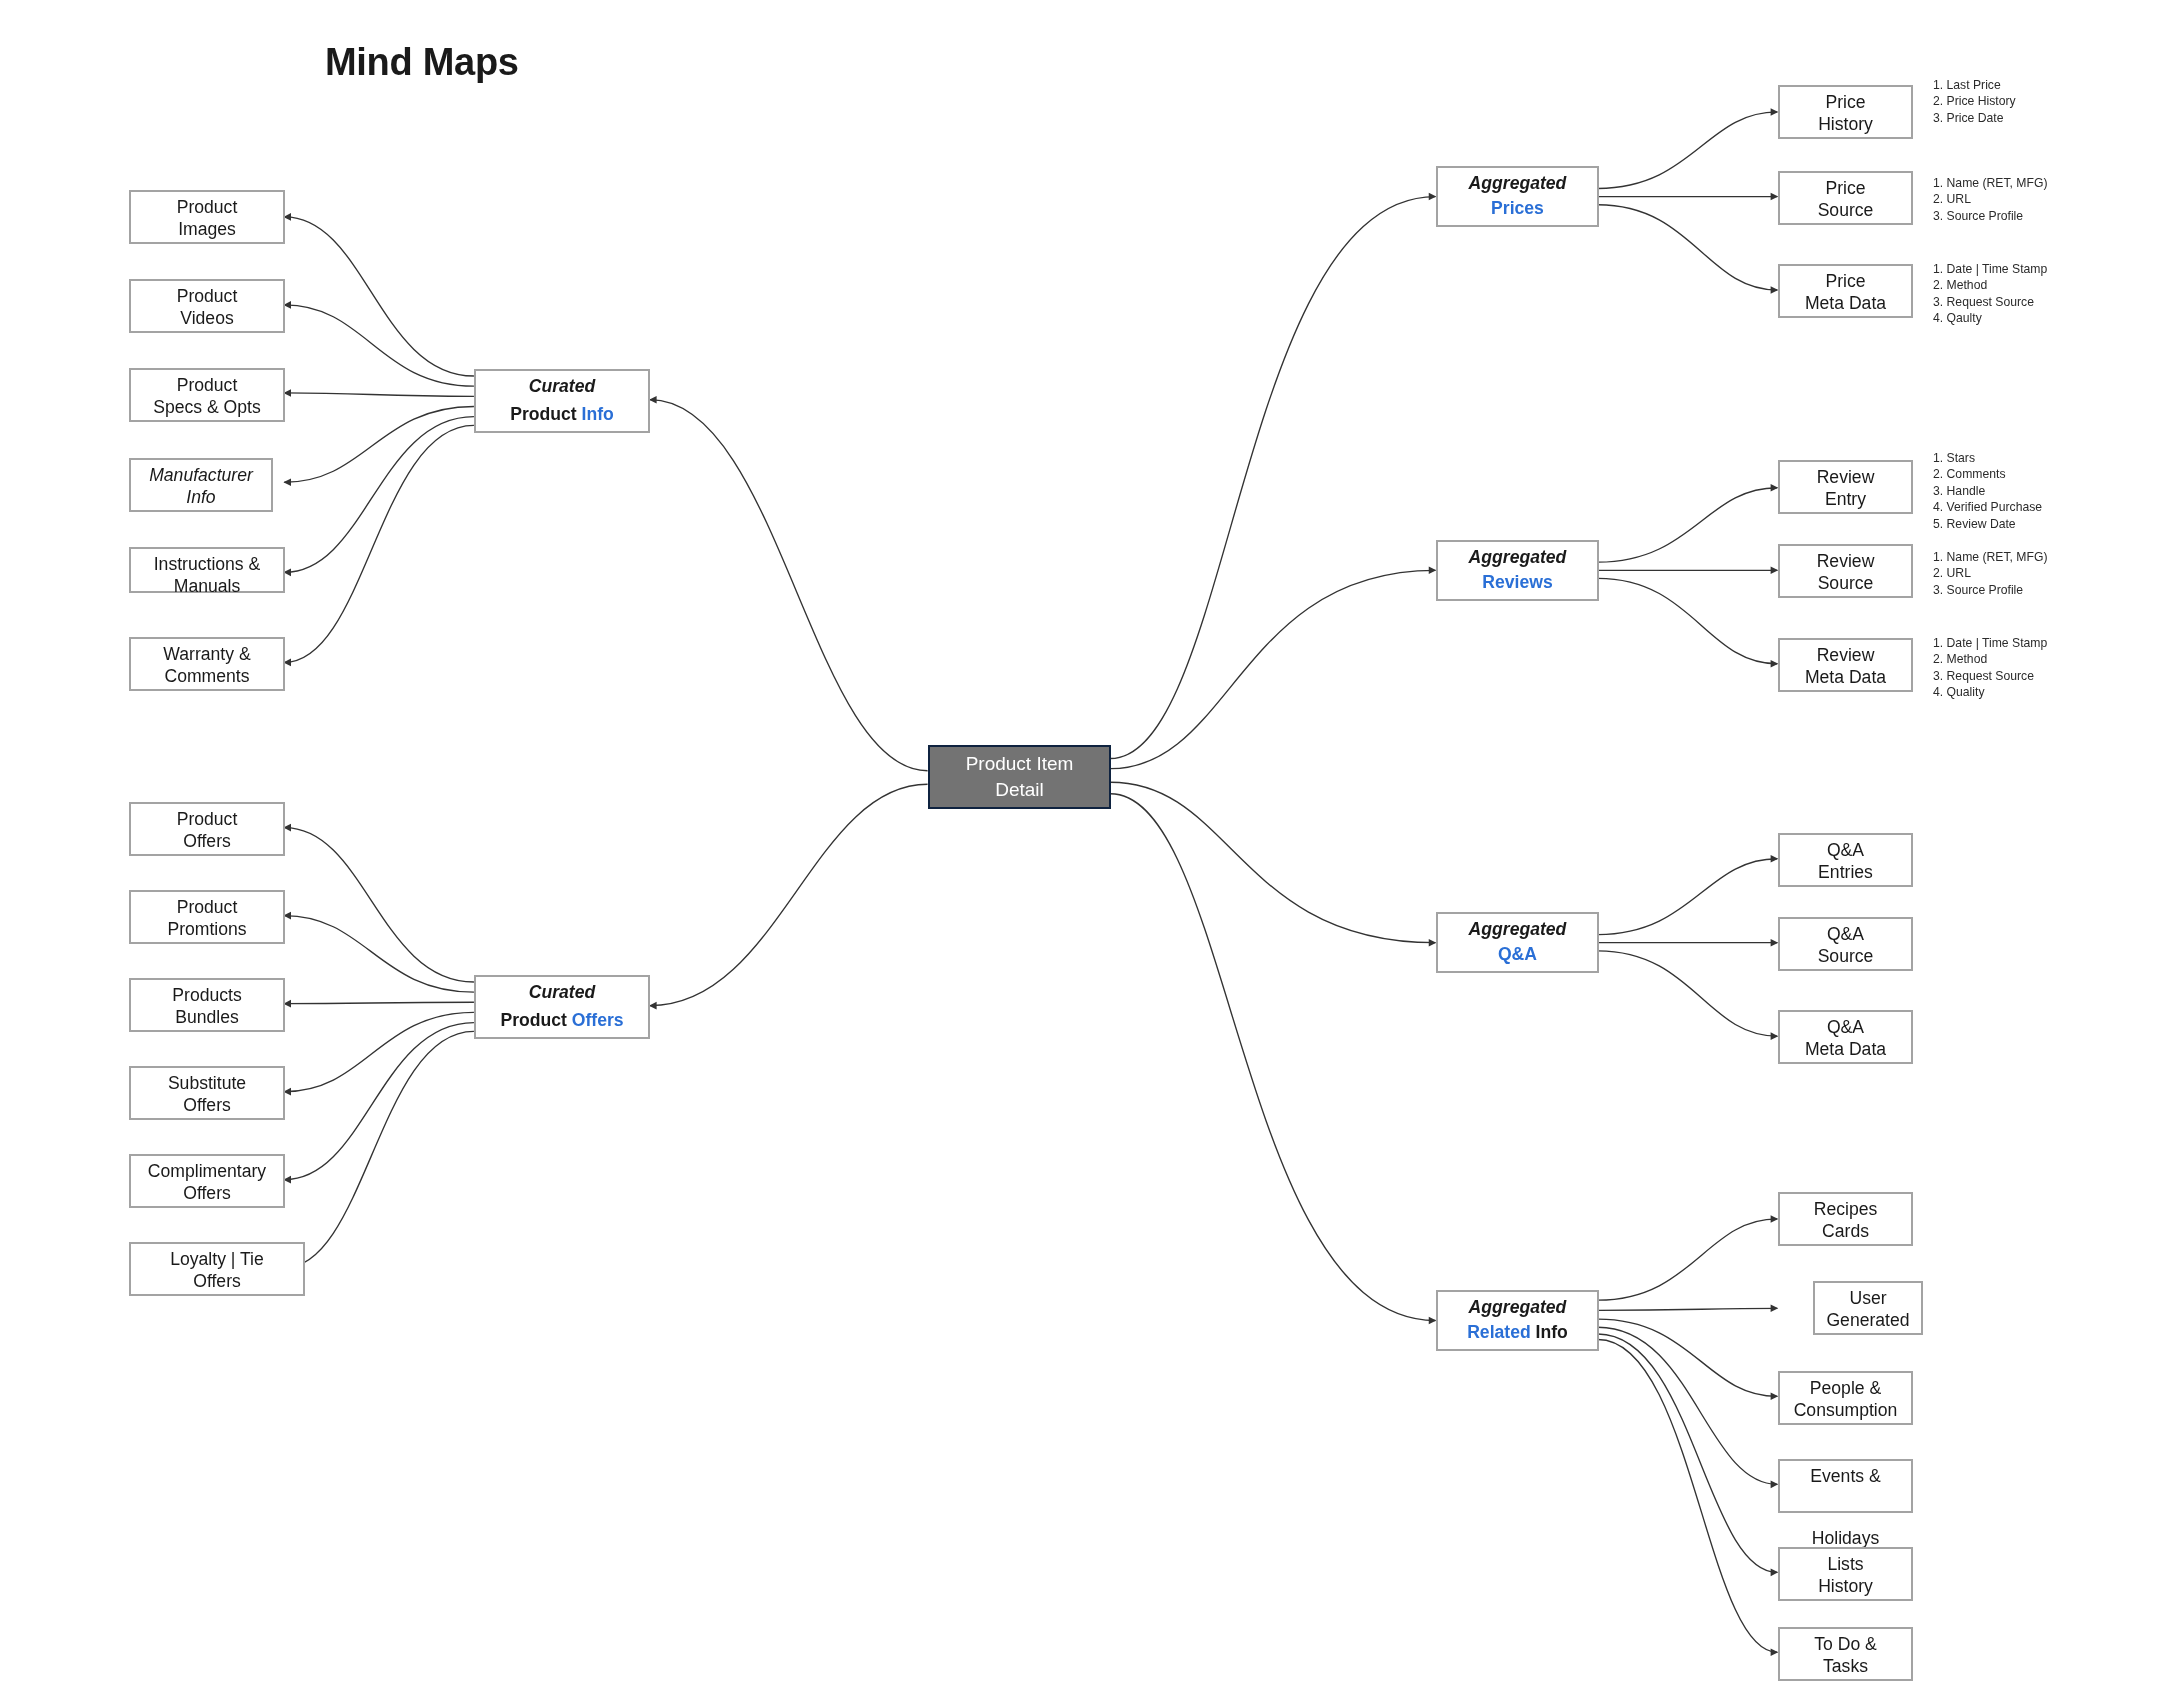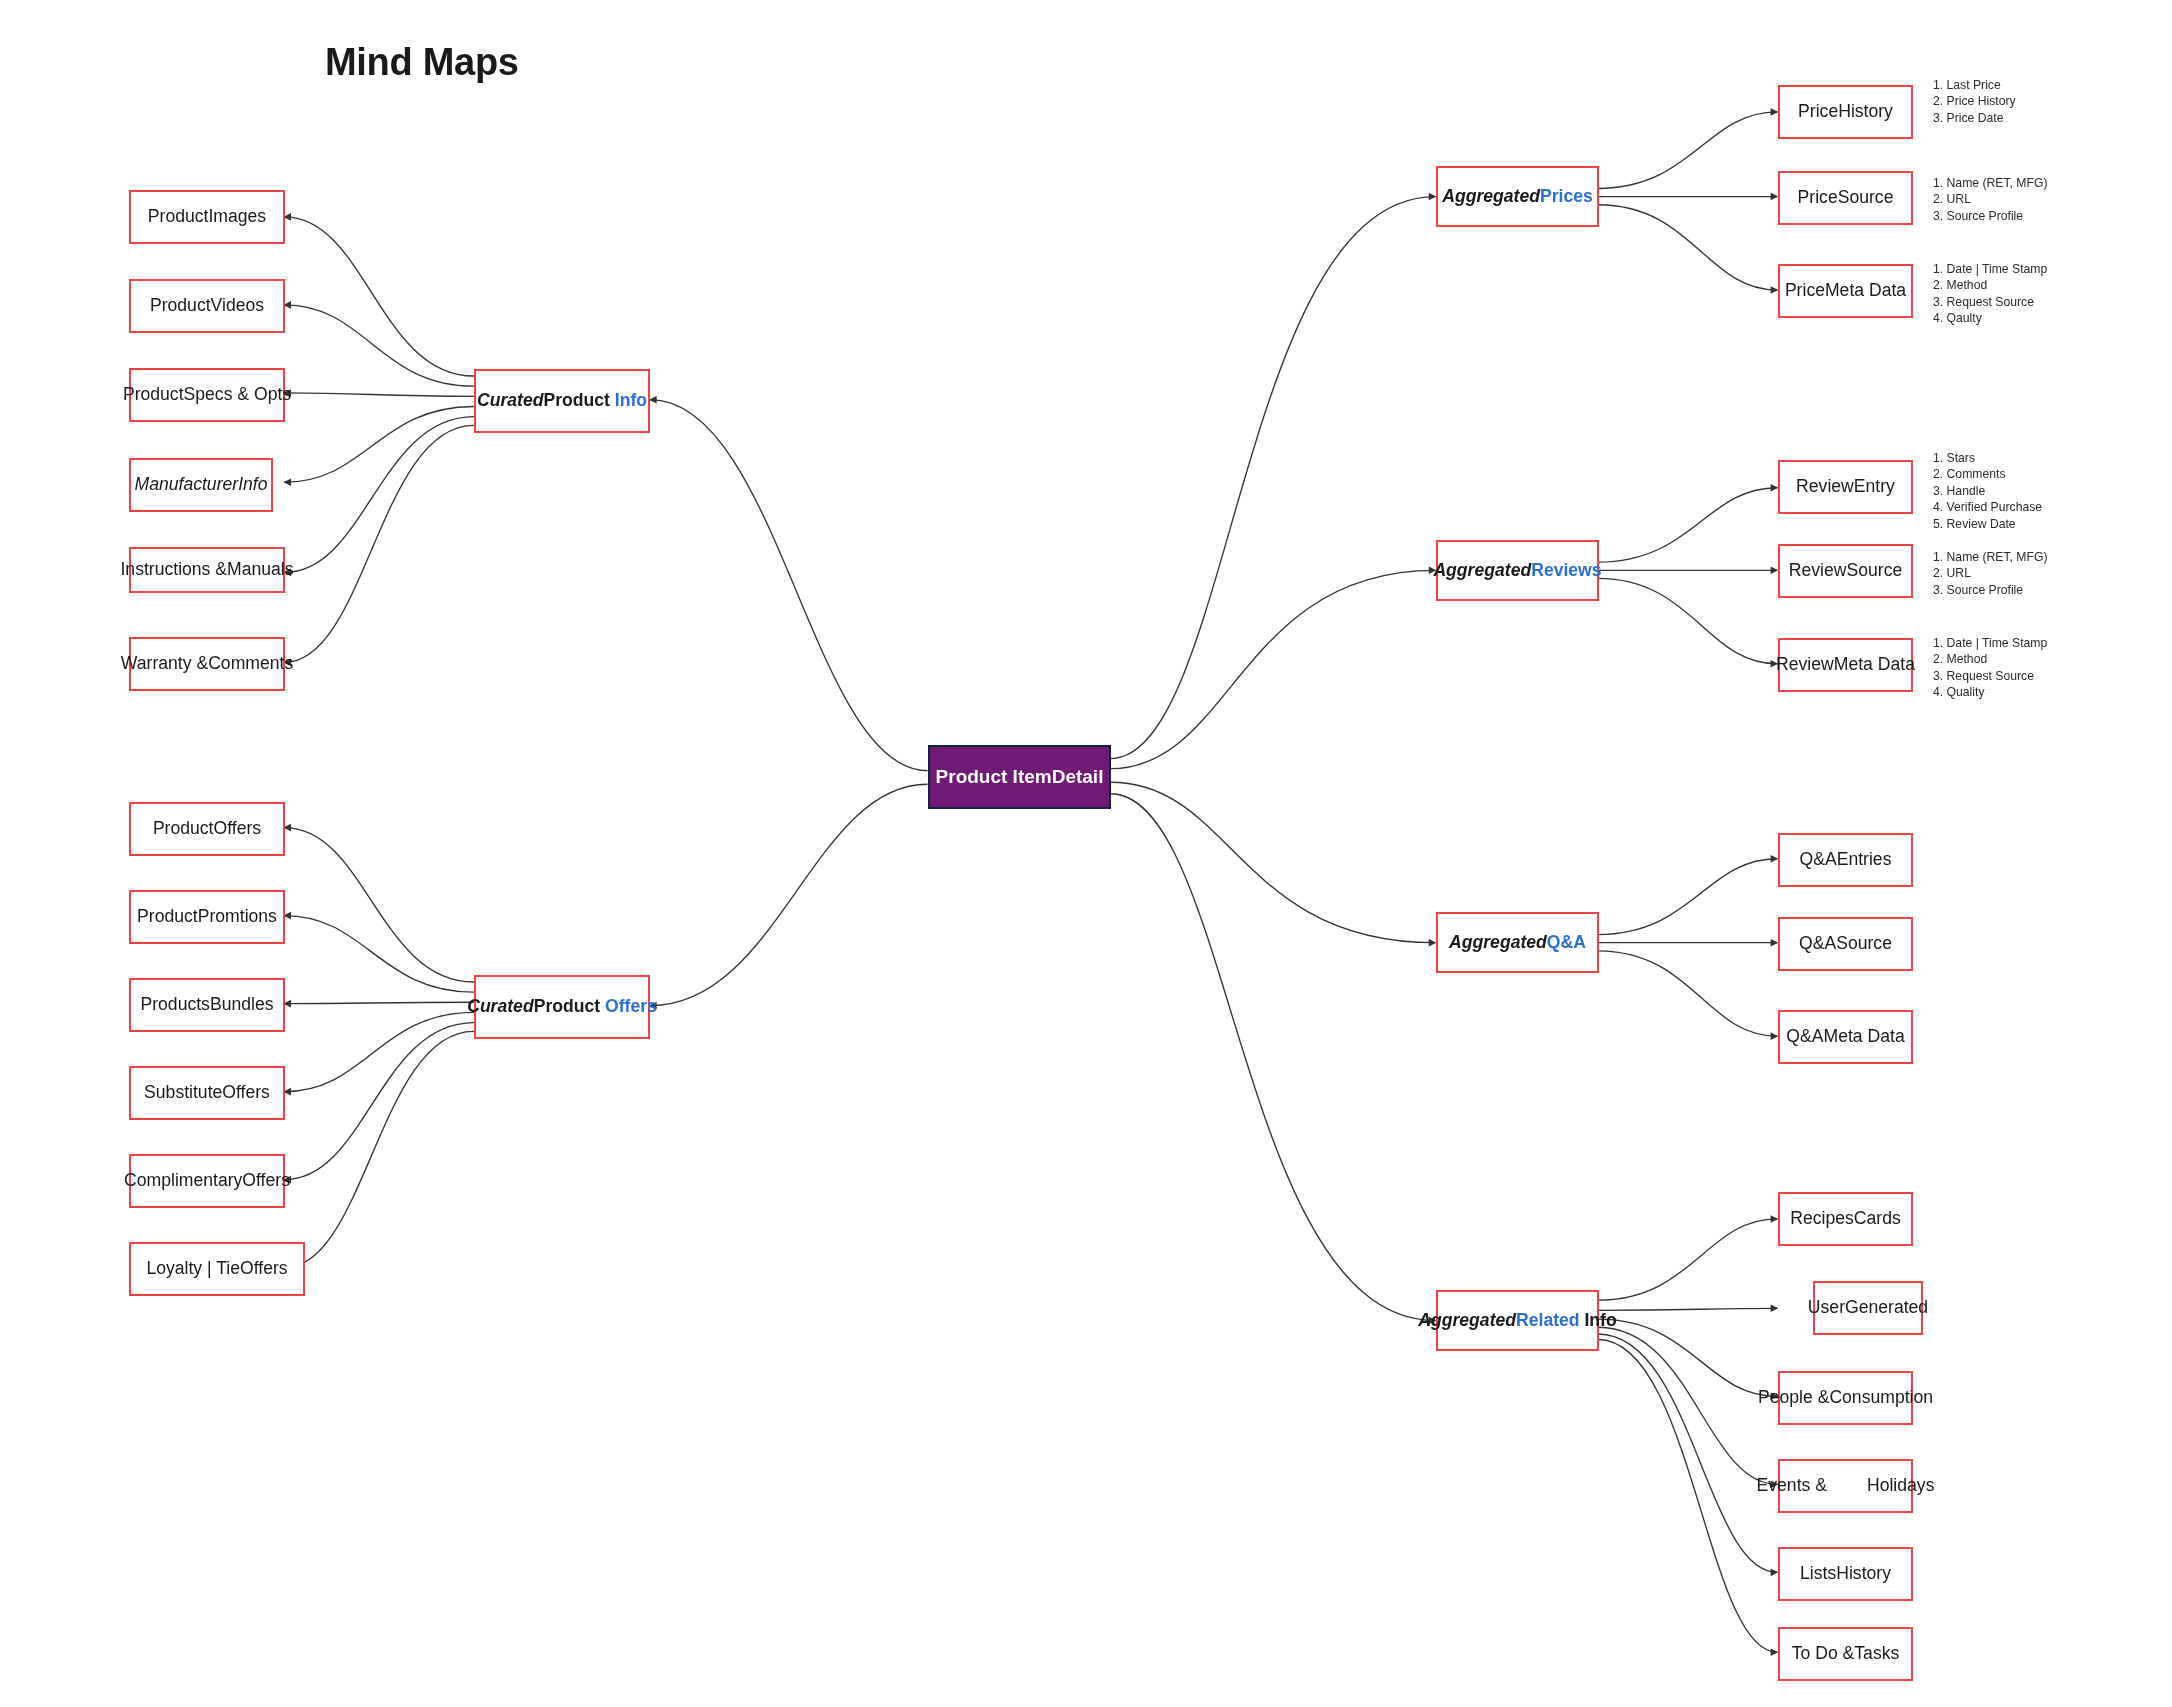--- a/index.html
+++ b/index.html
@@ -24,37 +24,38 @@
   }
   svg.wires {
     position: absolute;
     left: 0; top: 0;
     width: 2172px;
     height: 1708px;
     pointer-events: none;
   }
   .node {
     position: absolute;
-    border: 2px solid #ef4444;
+    border: 2px solid #a3a3a3;
     background: #fff;
     display: flex;
+    flex-direction: column;
     align-items: center;
-    justify-content: center;
+    justify-content: space-between;
     text-align: center;
     padding: 5.4px 10.8px;
     box-sizing: border-box;
     font-size: 17.6px;
     line-height: 1.25;
   }
   .node .line1, .node .line2 { white-space: pre; }
   .node.root {
-    background: #701a75;
+    background: #737373;
     color: #fff;
     border-color: #0f2340;
-    font-weight: 700;
+    font-weight: 400;
     font-size: 19px;
   }
   .node.hub .line1 { font-weight: 700; font-style: italic; }
   .node.hub .line2 span.blue { color: #2a6fd6; font-weight: 700; }
   .node.hub .line2 span.plain { font-weight: 700; color: #1a1a1a; }
   .ann {
     position: absolute;
     font-size: 12.2px;
     line-height: 1.35;
     color: #2b2b2b;

